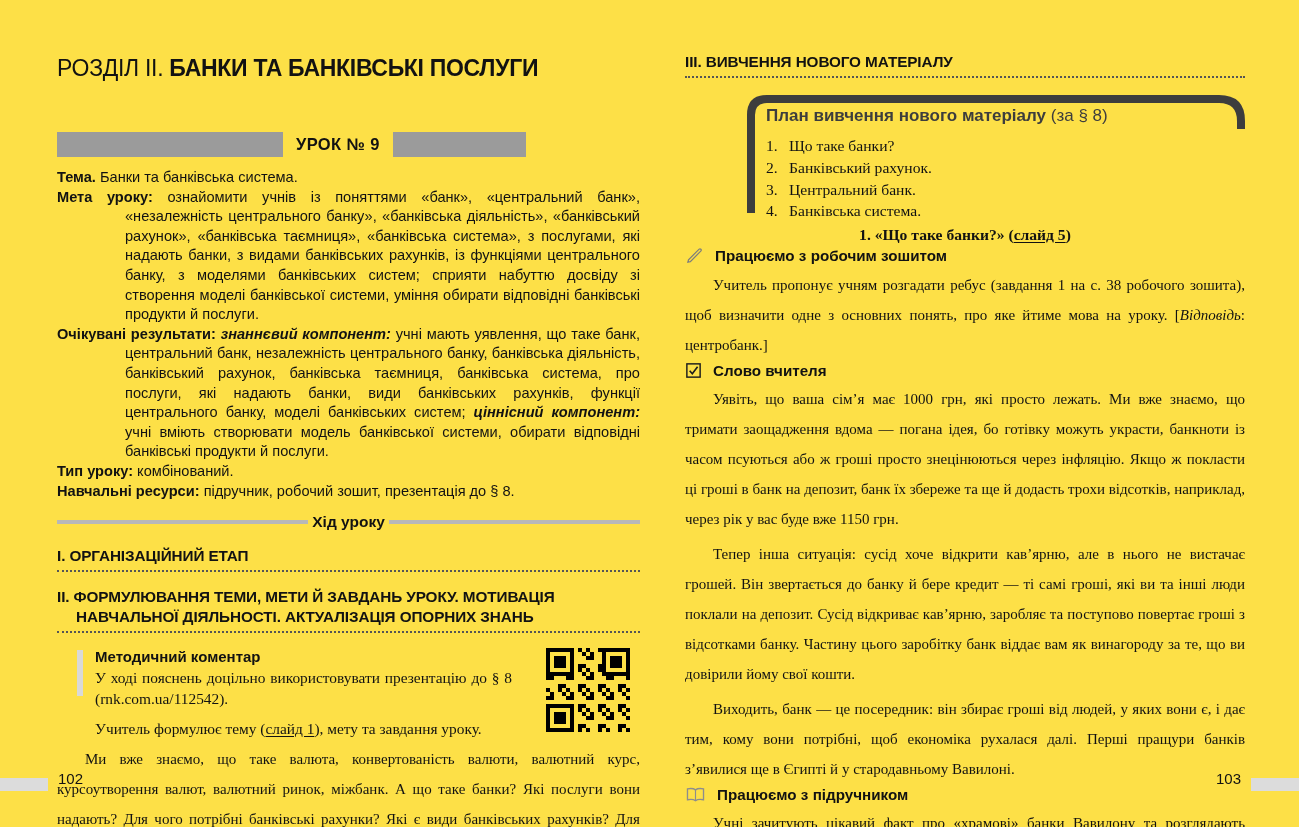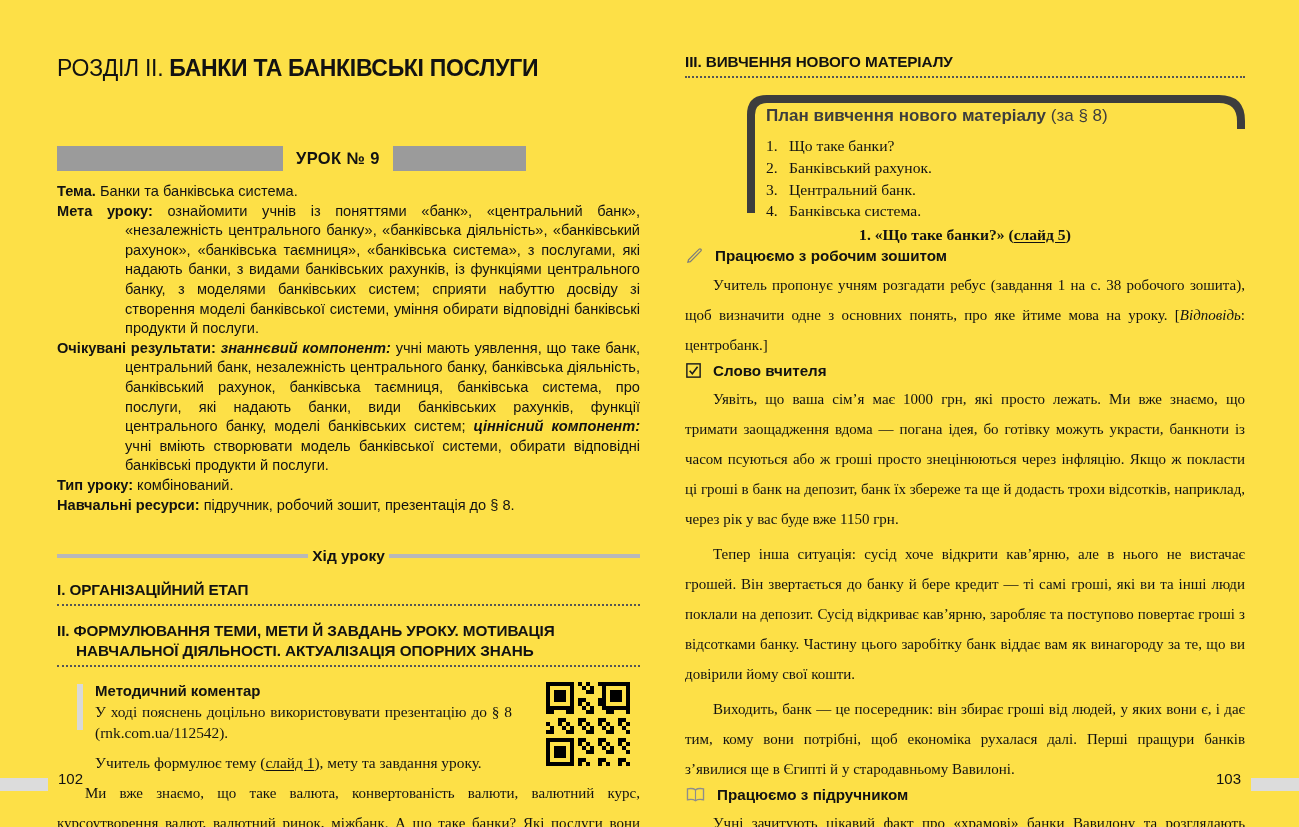--- a/index.html
+++ b/index.html
@@ -6,33 +6,33 @@
   #canvas{position:relative;width:1299px;height:827px;background:#fde047;overflow:hidden;
           font-family:"Liberation Sans",sans-serif;color:#121212;}
   .page{position:absolute;top:0;height:100%;}
   .page-left{left:57px;width:583px;}
   .page-right{left:685px;width:560px;}
 
   
   .chapter{margin:54px 0 0;font-size:23px;line-height:28px;font-weight:400;letter-spacing:-0.3px;white-space:nowrap;}
   .chapter .ch-main{font-weight:700;}
 
-  .lesson-banner{display:flex;align-items:center;margin-top:64px;height:25px;}
+  .lesson-banner{display:flex;align-items:center;margin-top:50px;height:25px;}
   .bar{height:25px;background:#9b9b9b;}
   .bar-l{width:226px;}
   .bar-r{width:133px;}
   .banner-text{font-weight:700;font-size:16.5px;padding:0 13px;letter-spacing:0.4px;white-space:nowrap;}
 
   .meta-block{margin-top:11px;font-size:14.6px;line-height:19.6px;}
   .meta-block p{margin:0;text-align:justify;}
   .hang{padding-left:68px;text-indent:-68px;}
   .lbl{font-weight:700;}
   .bi{font-weight:700;font-style:italic;}
 
-  .flow-heading{display:flex;align-items:center;gap:4px;margin-top:32px;}
+  .flow-heading{display:flex;align-items:center;gap:4px;margin-top:12px;}
   .flow-rule{flex:1;height:4px;background:#b8b8b8;}
   .flow-title{font-weight:700;font-size:15.5px;white-space:nowrap;}
 
   .stage{margin:15px 0 0;font-weight:700;font-size:15.3px;line-height:20px;letter-spacing:-0.1px;}
   .stage.hang2{padding-left:19px;text-indent:-19px;}
   .dotrule{border-top:2px dotted #555;margin-top:4px;height:0;}
 
   .method{position:relative;margin-top:15px;padding-left:38px;padding-right:128px;}
   .method-bar{position:absolute;left:20px;top:2px;width:6px;height:46px;background:#d9d9d9;}
   .method-heading{margin:0;font-size:15px;font-weight:700;}

